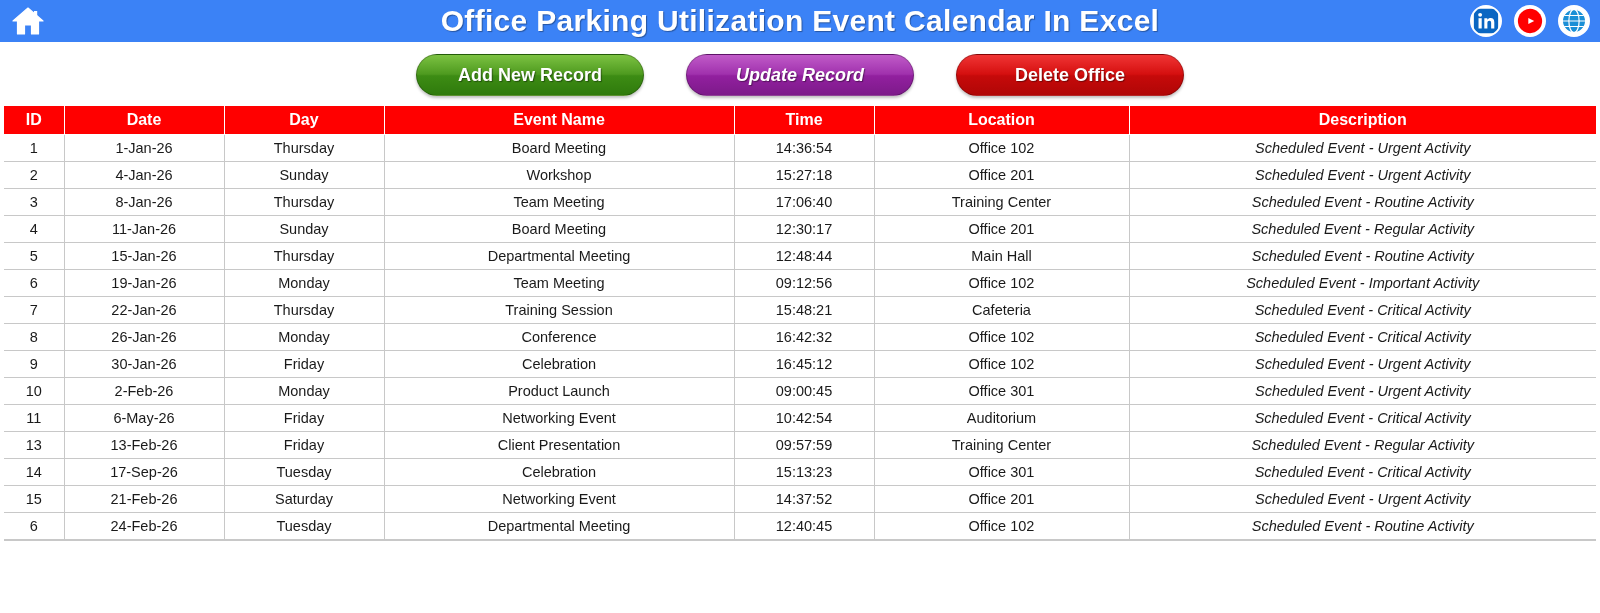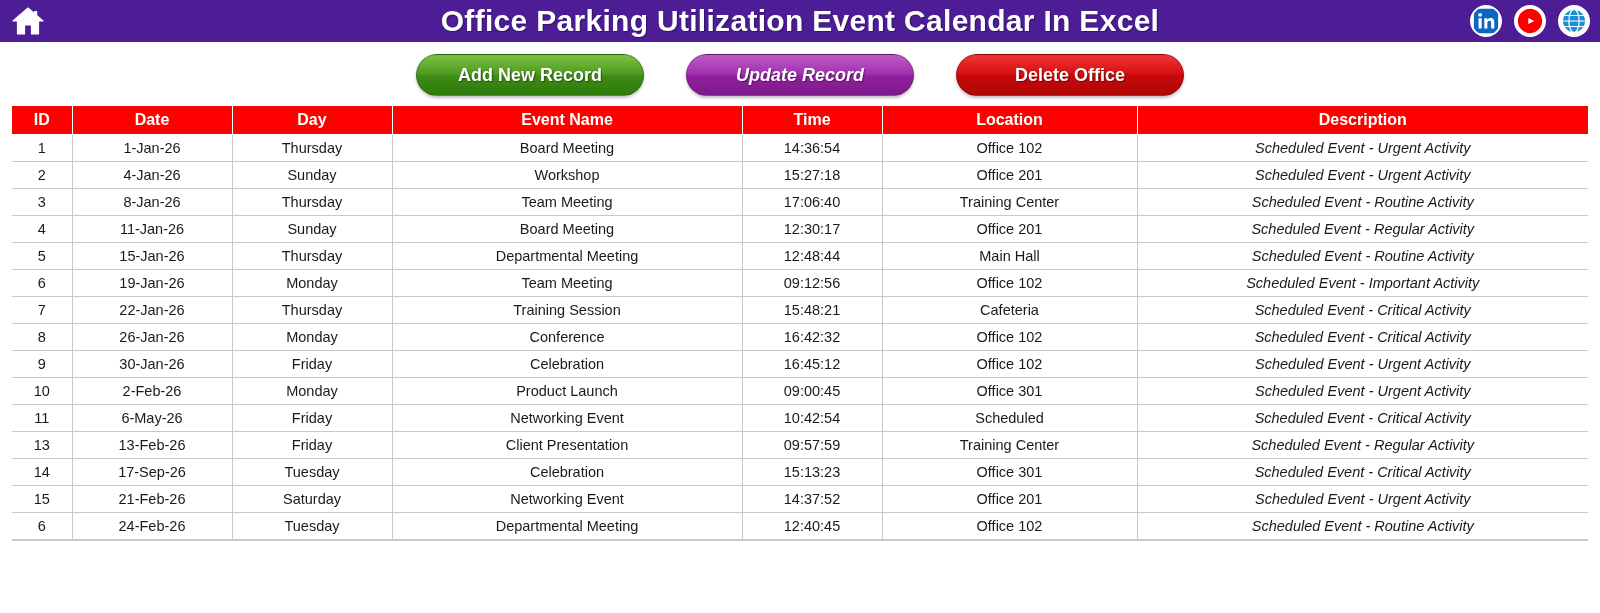--- a/index.html
+++ b/index.html
@@ -8,21 +8,21 @@
     width: 1600px; height: 613px;
     background: #ffffff;
     font-family: "Liberation Sans", sans-serif;
     overflow: hidden;
   }
 
   
   .header {
     position: relative;
     height: 44px;
-    background: #4c1d95;
+    background: #3b82f6;
     display: flex;
     align-items: center;
     justify-content: center;
     border-bottom: 2px solid #ffffff;
   }
   .header-title {
     color: #ffffff;
     font-size: 30px;
     font-weight: bold;
     letter-spacing: .3px;
@@ -76,21 +76,21 @@
     cursor: pointer;
     text-shadow: 1px 1px 1px rgba(0,0,0,.4);
     box-shadow: 0 2px 3px rgba(0,0,0,.25);
   }
   .btn-add    { background: linear-gradient(to bottom, #7cc242 0%, #4e9a1f 48%, #3d8c14 52%, #2f7a0c 100%); }
   .btn-update { background: linear-gradient(to bottom, #c05bc8 0%, #a031ad 48%, #92209f 52%, #7d1a8a 100%); font-style: italic; }
   .btn-delete { background: linear-gradient(to bottom, #f03535 0%, #d50f0f 48%, #c60a0a 52%, #b00606 100%); }
 
   
   .table-wrap {
-    padding: 0 12px;
+    padding: 0 4px;
     background: #ffffff;
   }
   table {
     width: 100%;
     border-collapse: collapse;
     table-layout: fixed;
     font-size: 14.5px;
     color: #1a1a1a;
   }
   thead th {
@@ -293,21 +293,21 @@
           <td>09:00:45</td>
           <td>Office 301</td>
           <td>Scheduled Event - Urgent Activity</td>
         </tr>
         <tr>
           <td>11</td>
           <td>6-May-26</td>
           <td>Friday</td>
           <td>Networking Event</td>
           <td>10:42:54</td>
-          <td>Scheduled</td>
+          <td>Auditorium</td>
           <td>Scheduled Event - Critical Activity</td>
         </tr>
         <tr>
           <td>13</td>
           <td>13-Feb-26</td>
           <td>Friday</td>
           <td>Client Presentation</td>
           <td>09:57:59</td>
           <td>Training Center</td>
           <td>Scheduled Event - Regular Activity</td>

